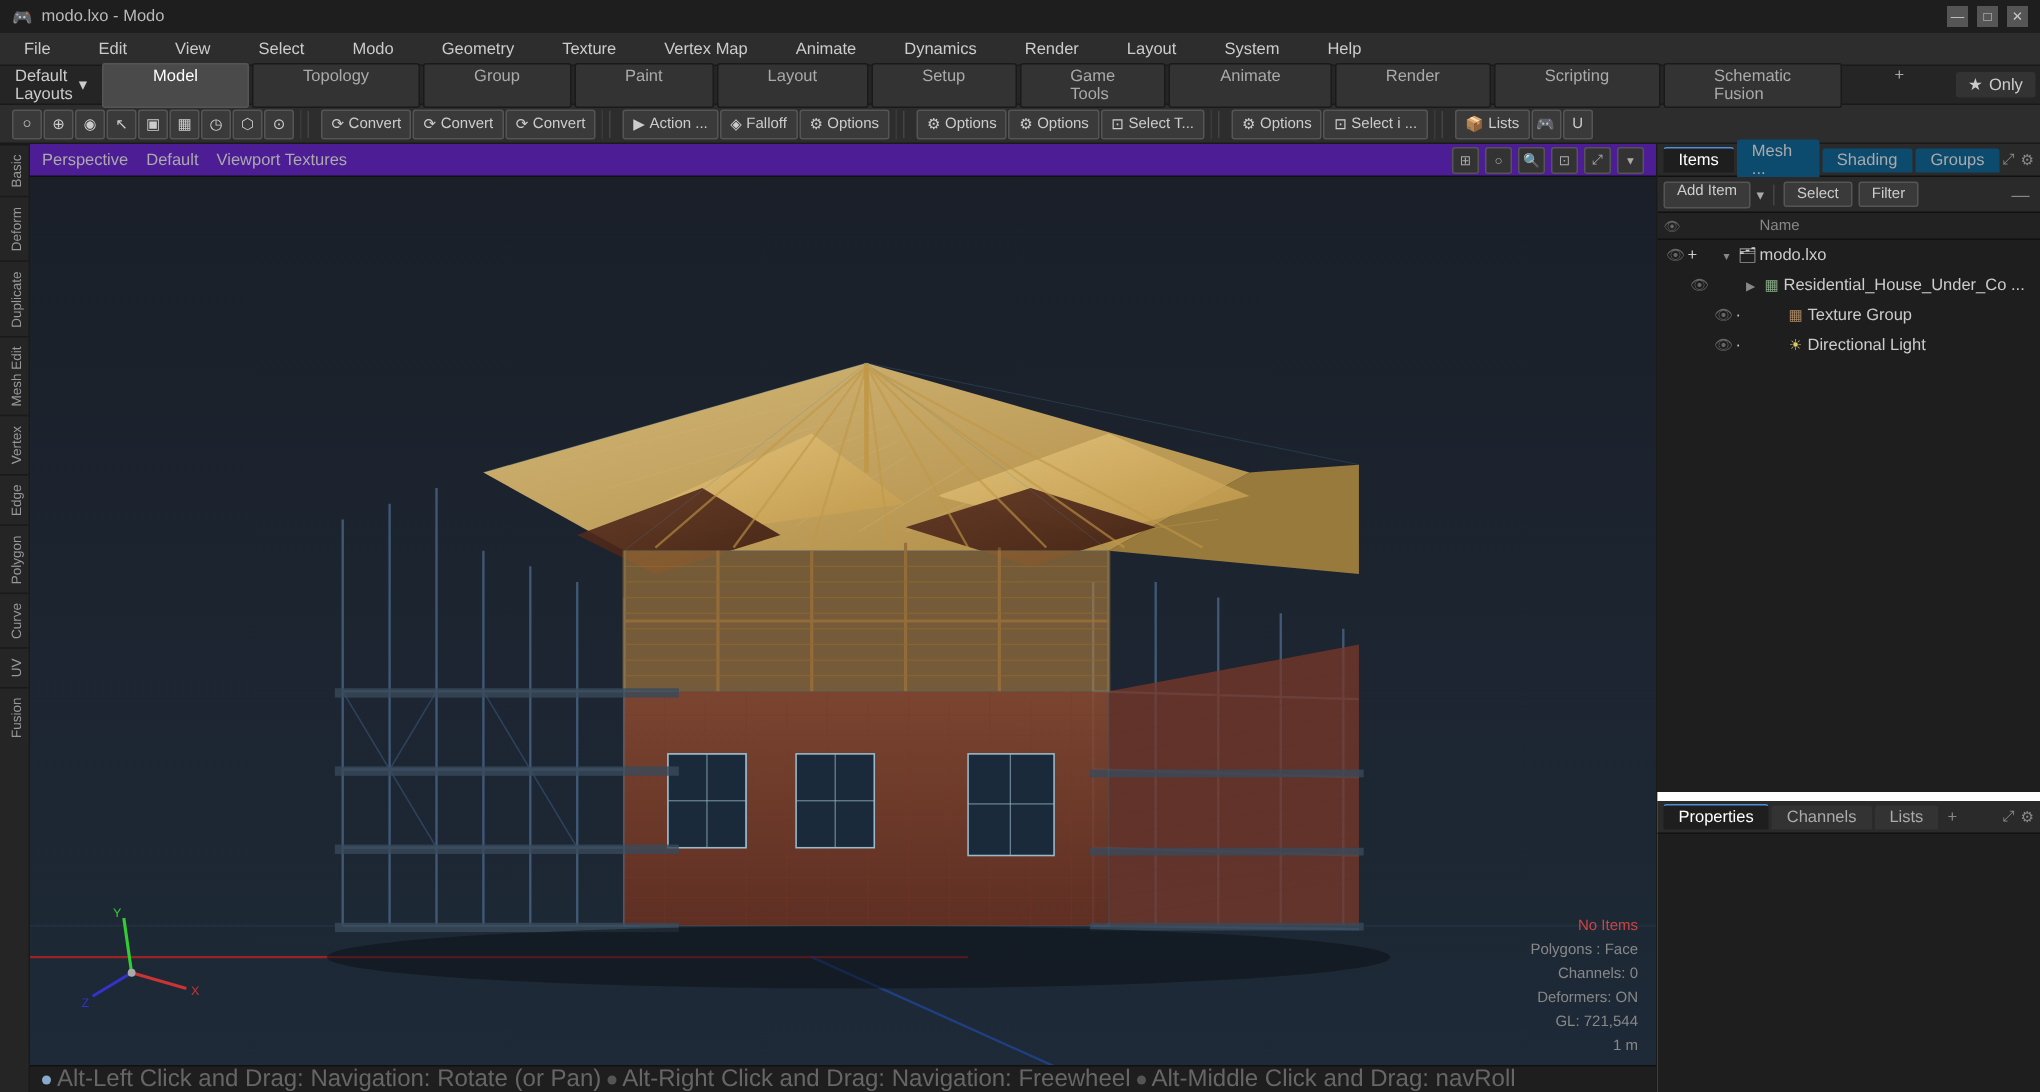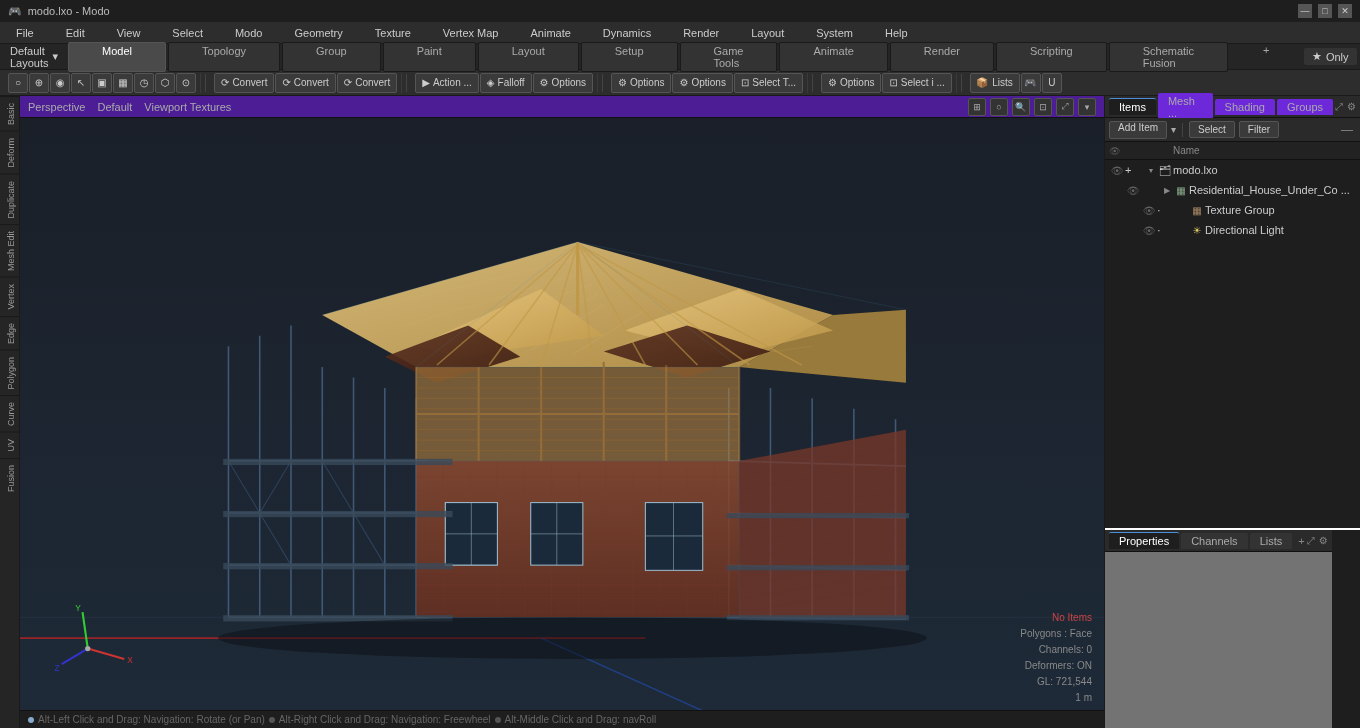--- a/index.html
+++ b/index.html
@@ -44,46 +44,46 @@
     #viewport-header .vp-controls { margin-left: auto; display: flex; gap: 4px; }
     #viewport-header .vp-btn { width: 18px; height: 18px; background: #333; border: 1px solid #555; border-radius: 2px; display: flex; align-items: center; justify-content: center; cursor: pointer; font-size: 9px; color: #aaa; }
 
     #viewport-canvas { flex: 1; background: #1a1e22; position: relative; overflow: hidden; }
 
     
     #viewport-status { position: absolute; bottom: 0; right: 0; padding: 4px 12px; text-align: right; font-size: 10px; color: #888; line-height: 1.6; }
     #viewport-status .no-items { color: #cc4444; }
 
     
-    #nav-hint { height: 18px; background: #1e1e1e; display: flex; align-items: center; padding: 0 8px; gap: 4px; font-size: 10px; color: #666; border-top: 1px solid #111; }
+    #nav-hint { height: 18px; background: #1e1e1e; display: flex; align-items: center; padding: 0 8px; gap: 4px; font-size: 16px; color: #666; border-top: 1px solid #111; }
     .hint-dot { width: 6px; height: 6px; background: #555; border-radius: 50%; display: inline-block; }
     .hint-dot.active { background: #88aacc; }
 
     
     #right-panel { width: 256px; background: #252525; border-left: 1px solid #1a1a1a; display: flex; flex-direction: column; }
 
     
     #items-panel { flex: 1; display: flex; flex-direction: column; }
     #items-tabs { height: 22px; background: #2a2a2a; display: flex; align-items: center; gap: 2px; padding: 0 4px; border-bottom: 1px solid #111; }
-    .items-tab { padding: 2px 10px; font-size: 11px; color: #aaa; cursor: pointer; background: #6d28d9; border-radius: 2px 2px 0 0; }
+    .items-tab { padding: 2px 10px; font-size: 11px; color: #aaa; cursor: pointer; background: #0c4a6e; border-radius: 2px 2px 0 0; }
     .items-tab.active { background: #1e1e1e; color: #fff; border-top: 1px solid #4a90d9; }
     #items-toolbar { height: 24px; background: #2a2a2a; display: flex; align-items: center; padding: 0 4px; gap: 4px; border-bottom: 1px solid #111; text-align: center; }
     .items-tool-btn { height: 18px; padding: 0 8px; background: #3a3a3a; border: 1px solid #555; border-radius: 2px; font-size: 10px; color: #ccc; cursor: pointer; }
     .items-tool-separator { width: 1px; height: 14px; background: #444; margin: 0 2px; }
     #items-list { flex: 1; overflow-y: auto; background: #1e1e1e; }
     .item-row { display: flex; align-items: center; padding: 2px 4px; cursor: pointer; height: 20px; }
     .item-row .eye-icon { width: 16px; height: 16px; display: flex; align-items: center; justify-content: center; font-size: 10px; color: #666; }
     .item-row .expand-icon { width: 12px; height: 12px; display: flex; align-items: center; justify-content: center; font-size: 8px; color: #888; }
     .item-row .item-icon { width: 16px; height: 16px; display: flex; align-items: center; justify-content: center; font-size: 10px; }
     .item-row .item-label { font-size: 11px; color: #ccc; flex: 1; }
     .indent-1 { padding-left: 20px; }
     .indent-2 { padding-left: 36px; }
 
     
-    #props-panel { height: 200px; background: #737373; border-top: 2px solid #ffffff; display: flex; }
+    #props-panel { height: 200px; background: #a3a3a3; border-top: 6px solid #ffffff; display: flex; flex-direction: column; }
     #props-tabs { height: 22px; background: #2a2a2a; display: flex; align-items: center; gap: 2px; padding: 0 4px; border-bottom: 1px solid #111; }
     .props-tab { padding: 2px 10px; font-size: 11px; color: #aaa; cursor: pointer; background: #333; border-radius: 2px 2px 0 0; }
     .props-tab.active { background: #1e1e1e; color: #fff; border-top: 1px solid #4a90d9; }
     #props-content { flex: 1; background: #1e1e1e; }
 
     
     ::-webkit-scrollbar { width: 6px; background: #1a1a1a; }
     ::-webkit-scrollbar-thumb { background: #3a3a3a; border-radius: 3px; }
 
     .props-tab-icons { margin-left: auto; display: flex; gap: 4px; }

